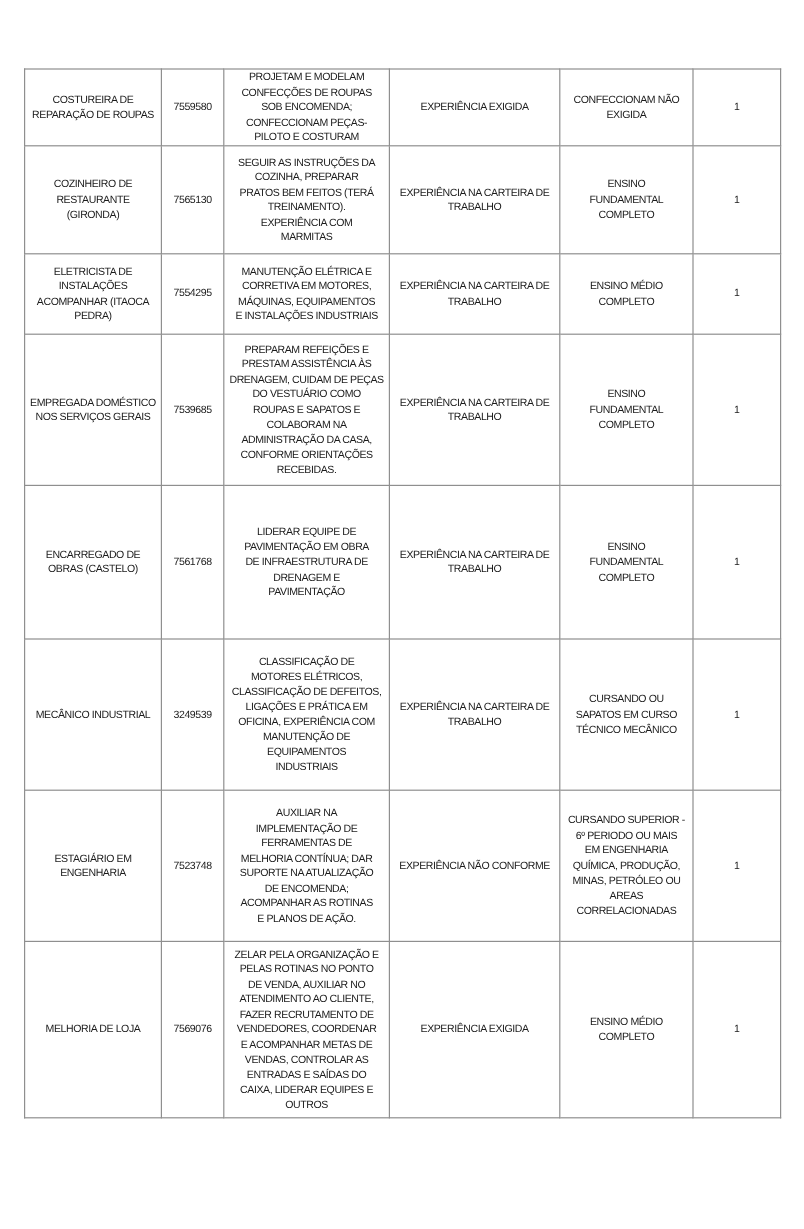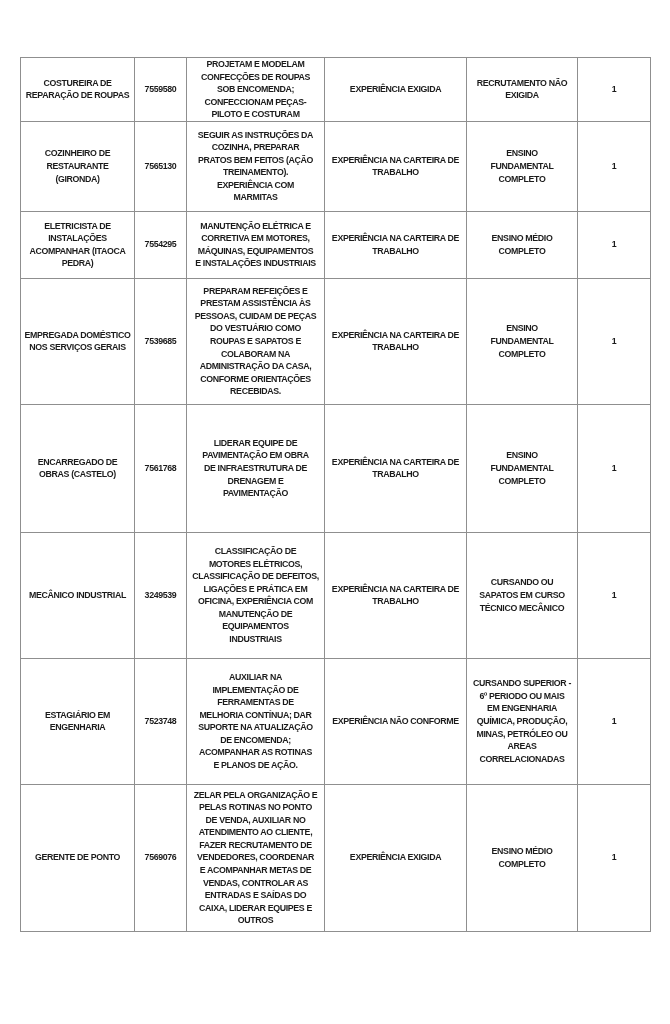--- a/index.html
+++ b/index.html
@@ -30,21 +30,21 @@
     top: 57px;
     width: 630px;
     border-collapse: collapse;
     table-layout: fixed;
   }
   table.vacancy-table td {
     border: 1px solid var(--border-color);
     color: var(--text-color);
     font-family: "Liberation Sans", sans-serif;
     font-size: 8.8px;
-    font-weight: bold;
+    font-weight: normal;
     line-height: 12.55px;
     letter-spacing: -0.35px;
     text-align: center;
     vertical-align: middle;
     padding: 0 1px;
     white-space: pre-line;
     overflow: hidden;
   }
   
   td.merge-below { border-bottom-style: hidden; }
@@ -67,32 +67,32 @@
         <tr style="height: 63px;">
           <td>COSTUREIRA DE
 REPARAÇÃO DE ROUPAS</td>
           <td class="merge-below">7559580</td>
           <td>PROJETAM E MODELAM
 CONFECÇÕES DE ROUPAS
 SOB ENCOMENDA;
 CONFECCIONAM PEÇAS-
 PILOTO E COSTURAM</td>
           <td>EXPERIÊNCIA EXIGIDA</td>
-          <td>RECRUTAMENTO NÃO
+          <td>CONFECCIONAM NÃO
 EXIGIDA</td>
           <td>1</td>
         </tr>
         <tr style="height: 90px;">
           <td>COZINHEIRO DE
 RESTAURANTE
 (GIRONDA)</td>
           <td class="merge-above">7565130</td>
           <td>SEGUIR AS INSTRUÇÕES DA
 COZINHA, PREPARAR
-PRATOS BEM FEITOS (AÇÃO
+PRATOS BEM FEITOS (TERÁ
 TREINAMENTO).
 EXPERIÊNCIA COM
 MARMITAS</td>
           <td>EXPERIÊNCIA NA CARTEIRA DE
 TRABALHO</td>
           <td>ENSINO
 FUNDAMENTAL
 COMPLETO</td>
           <td>1</td>
         </tr>
@@ -111,21 +111,21 @@
           <td>ENSINO MÉDIO
 COMPLETO</td>
           <td>1</td>
         </tr>
         <tr style="height: 126px;">
           <td>EMPREGADA DOMÉSTICO
 NOS SERVIÇOS GERAIS</td>
           <td>7539685</td>
           <td>PREPARAM REFEIÇÕES E
 PRESTAM ASSISTÊNCIA ÀS
-PESSOAS, CUIDAM DE PEÇAS
+DRENAGEM, CUIDAM DE PEÇAS
 DO VESTUÁRIO COMO
 ROUPAS E SAPATOS E
 COLABORAM NA
 ADMINISTRAÇÃO DA CASA,
 CONFORME ORIENTAÇÕES
 RECEBIDAS.</td>
           <td>EXPERIÊNCIA NA CARTEIRA DE
 TRABALHO</td>
           <td>ENSINO
 FUNDAMENTAL
@@ -182,21 +182,21 @@
           <td>CURSANDO SUPERIOR -
 6º PERIODO OU MAIS
 EM ENGENHARIA
 QUÍMICA, PRODUÇÃO,
 MINAS, PETRÓLEO OU
 AREAS
 CORRELACIONADAS</td>
           <td>1</td>
         </tr>
         <tr style="height: 147px;">
-          <td>GERENTE DE PONTO</td>
+          <td>MELHORIA DE LOJA</td>
           <td>7569076</td>
           <td>ZELAR PELA ORGANIZAÇÃO E
 PELAS ROTINAS NO PONTO
 DE VENDA, AUXILIAR NO
 ATENDIMENTO AO CLIENTE,
 FAZER RECRUTAMENTO DE
 VENDEDORES, COORDENAR
 E ACOMPANHAR METAS DE
 VENDAS, CONTROLAR AS
 ENTRADAS E SAÍDAS DO

